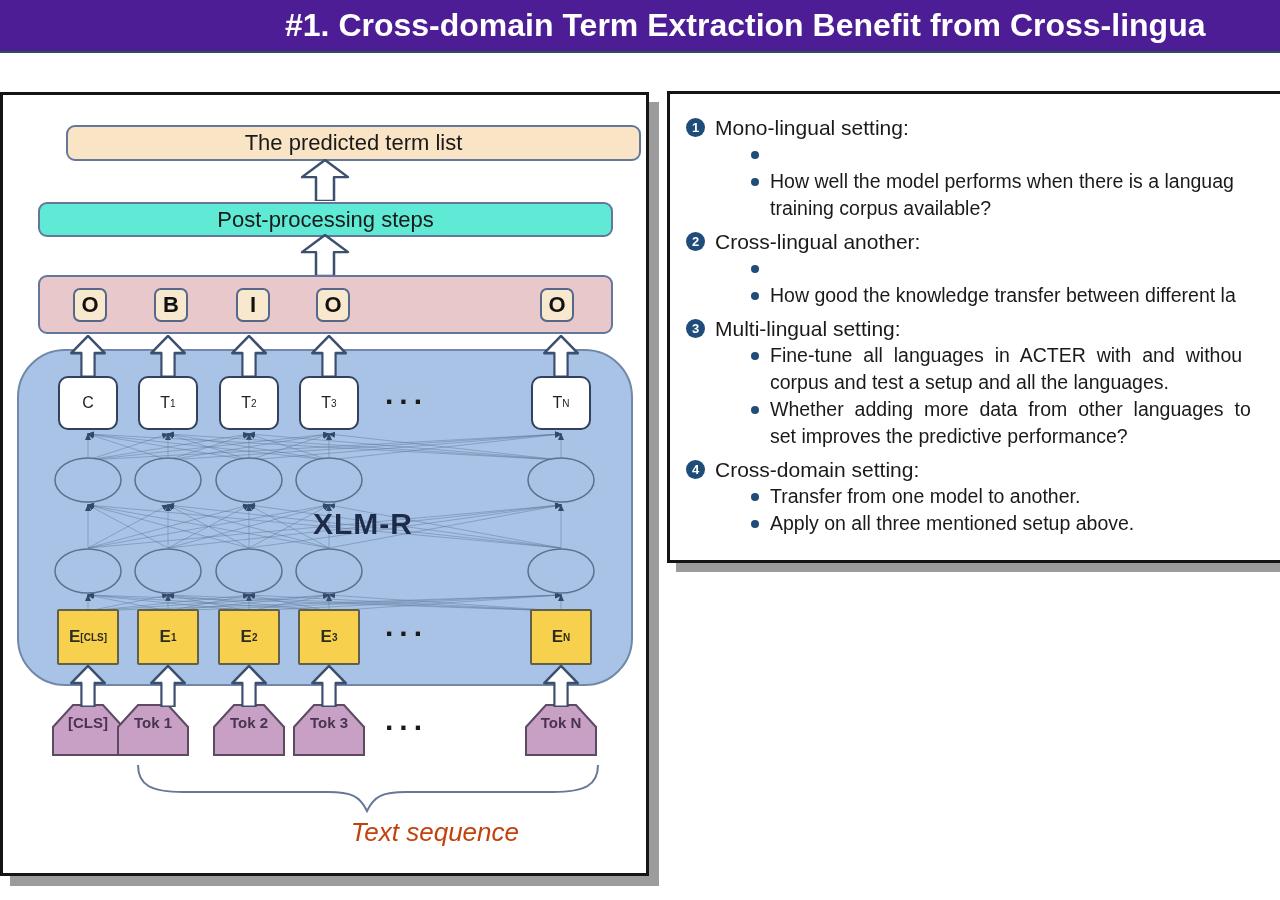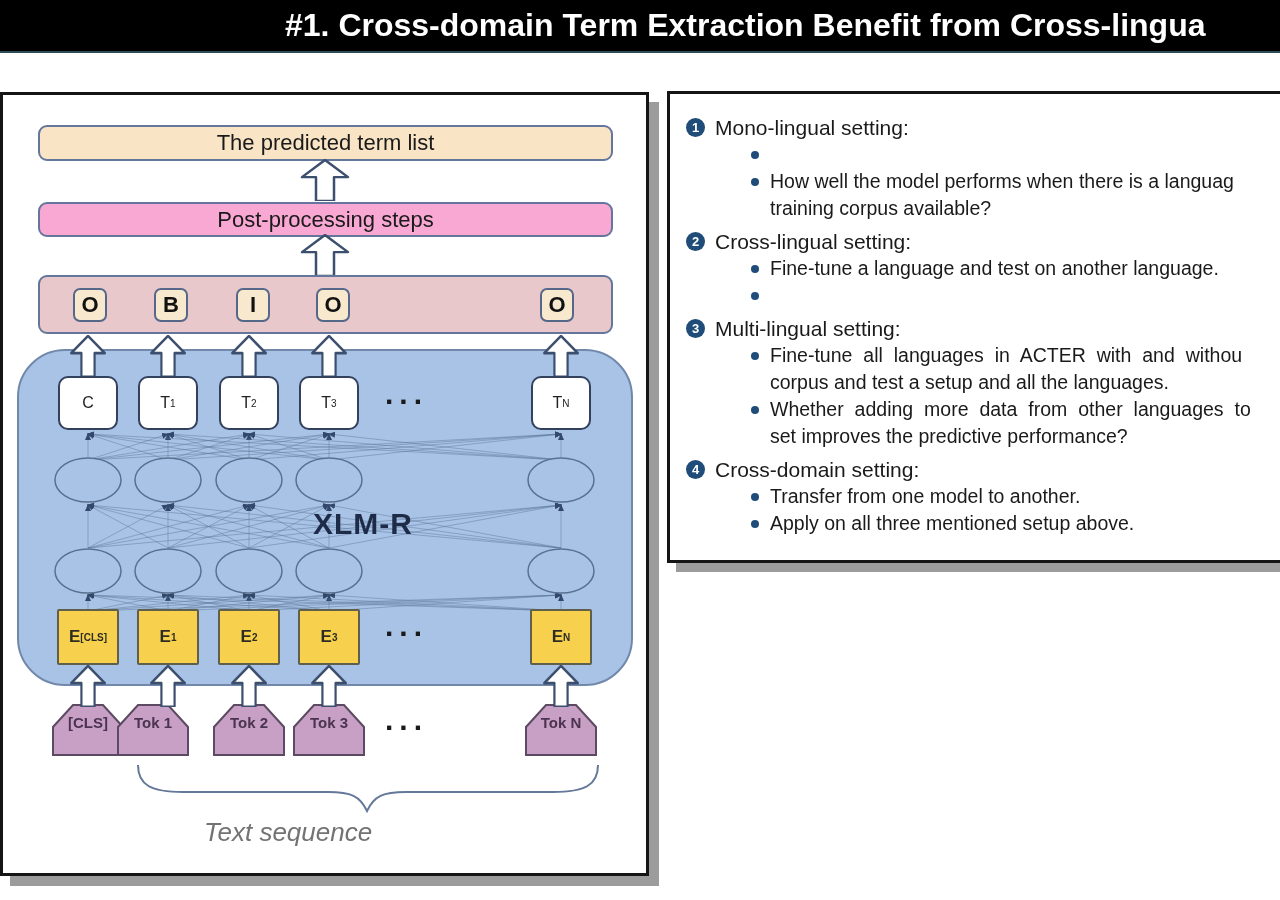--- a/index.html
+++ b/index.html
@@ -1,29 +1,29 @@
 <!DOCTYPE html>
 <html><head>
 <meta charset="utf-8">
 <style>
   html,body{margin:0;padding:0;background:#fff;}
   .slide{position:relative;width:1280px;height:900px;overflow:hidden;background:#ffffff;
          font-family:"Liberation Sans",sans-serif;}
   
-  .titlebar{position:absolute;left:0;top:0;width:1280px;height:51px;background:#000000;
+  .titlebar{position:absolute;left:0;top:0;width:1280px;height:51px;background:#4c1d95;
             border-bottom:2px solid #2e4d55;}
   .titletext{position:absolute;left:285px;top:0;height:51px;line-height:51px;white-space:nowrap;
              color:#ffffff;font-weight:bold;font-size:32px;}
   
   .lpanel{position:absolute;left:0;top:92px;width:643px;height:778px;background:#ffffff;
           border:3px solid #151515;box-shadow:10px 10px 0 #9c9c9c;}
   .bar{position:absolute;left:35px;width:575px;border:2px solid #64769b;border-radius:9px;
        display:flex;align-items:center;justify-content:center;font-size:22px;color:#1a1a1a;box-sizing:border-box;}
-  .peach{top:30px;height:36px;background:#f9e4c6;}
-  .bluebar{top:107px;height:35px;background:#f9a8d4;}
+  .peach{top:30px;height:36px;background:#f9e4c6;margin-left:28px;}
+  .bluebar{top:107px;height:35px;background:#5eead4;}
   .pinkbar{top:180px;height:59px;background:#e9c8cc;}
   .chip{position:absolute;top:193px;width:34px;height:34px;background:#f8e9ce;border:2px solid #56688a;
         border-radius:7px;display:flex;align-items:center;justify-content:center;
         font-size:22px;font-weight:bold;color:#111;box-sizing:border-box;}
   .bigbluebox{position:absolute;left:14px;top:254px;width:616px;height:337px;background:#a8c3e5;
               border:2px solid #7288aa;border-radius:48px;box-sizing:border-box;}
   .mesh{position:absolute;left:0;top:0;width:643px;height:778px;pointer-events:none;}
   .xlmr{position:absolute;left:230px;top:412px;width:180px;text-align:right;
         font-size:30px;font-weight:bold;color:#1d2b48;letter-spacing:1px;}
   .tbox{position:absolute;top:281px;width:60px;height:54px;background:#ffffff;border:2.5px solid #31415e;
@@ -31,22 +31,22 @@
         font-size:16px;color:#222;box-sizing:border-box;}
   .tbox sub,.ebox sub{font-size:10px;}
   .ebox{position:absolute;top:514px;width:62px;height:56px;background:#f7d14e;border:2px solid #5f5f4c;
         display:flex;align-items:center;justify-content:center;font-size:17px;font-weight:600;
         color:#2c2c20;box-sizing:border-box;border-radius:2px;}
   .pent{position:absolute;top:609px;width:72px;height:52px;}
   .pent .plabel{position:absolute;left:0;top:10px;width:72px;text-align:center;
                 font-size:15px;font-weight:600;color:#4b3352;}
   .uparrow{position:absolute;}
   .dots{position:absolute;font-weight:900;font-size:30px;line-height:30px;letter-spacing:6px;color:#1a1a1a;}
-  .caption{position:absolute;left:201px;top:722px;width:300px;text-align:left;
-           font-style:italic;font-size:26px;color:#737373;}
+  .caption{position:absolute;left:216px;top:722px;width:300px;text-align:right;
+           font-style:italic;font-size:26px;color:#c2410c;}
   .bracesvg{position:absolute;left:0;top:0;width:643px;height:778px;pointer-events:none;}
   
   .rpanel{position:absolute;left:667px;top:91px;width:770px;height:472px;background:#ffffff;
           border:3px solid #151515;box-shadow:9px 9px 0 #9c9c9c;box-sizing:border-box;
           padding-top:14px;color:#1a1a1a;}
   .ln{height:27px;white-space:nowrap;display:flex;align-items:center;}
   .item{font-size:21px;margin-top:6px;padding-left:16px;}
   .numcirc{flex:0 0 auto;width:19px;height:19px;border-radius:50%;background:#1f4c78;color:#fff;
            font-size:13px;font-weight:bold;display:inline-flex;align-items:center;justify-content:center;
            margin-right:10px;}
@@ -307,28 +307,28 @@
       </div>
     <div class="ln bullet">
         <span class="dot"></span>
         <span class="btext">How well the model performs when there is a languag</span>
       </div>
     <div class="ln cont">
         <span class="btext">training corpus available?</span>
       </div>
     <div class="ln item">
         <span class="numcirc">2</span>
-        <span class="btext">Cross-lingual setting:</span>
-      </div>
-    <div class="ln bullet">
-        <span class="dot"></span>
-        <span class="btext">Fine-tune a language and test on another language.</span>
-      </div>
-    <div class="ln bullet">
-        <span class="dot"></span>
+        <span class="btext">Cross-lingual another:</span>
+      </div>
+    <div class="ln bullet">
+        <span class="dot"></span>
+      </div>
+    <div class="ln bullet">
+        <span class="dot"></span>
+        <span class="btext">How good the knowledge transfer between different la</span>
       </div>
     <div class="ln item">
         <span class="numcirc">3</span>
         <span class="btext">Multi-lingual setting:</span>
       </div>
     <div class="ln bullet wide">
         <span class="dot"></span>
         <span class="btext">Fine-tune all languages in ACTER with and withou</span>
       </div>
     <div class="ln cont">

